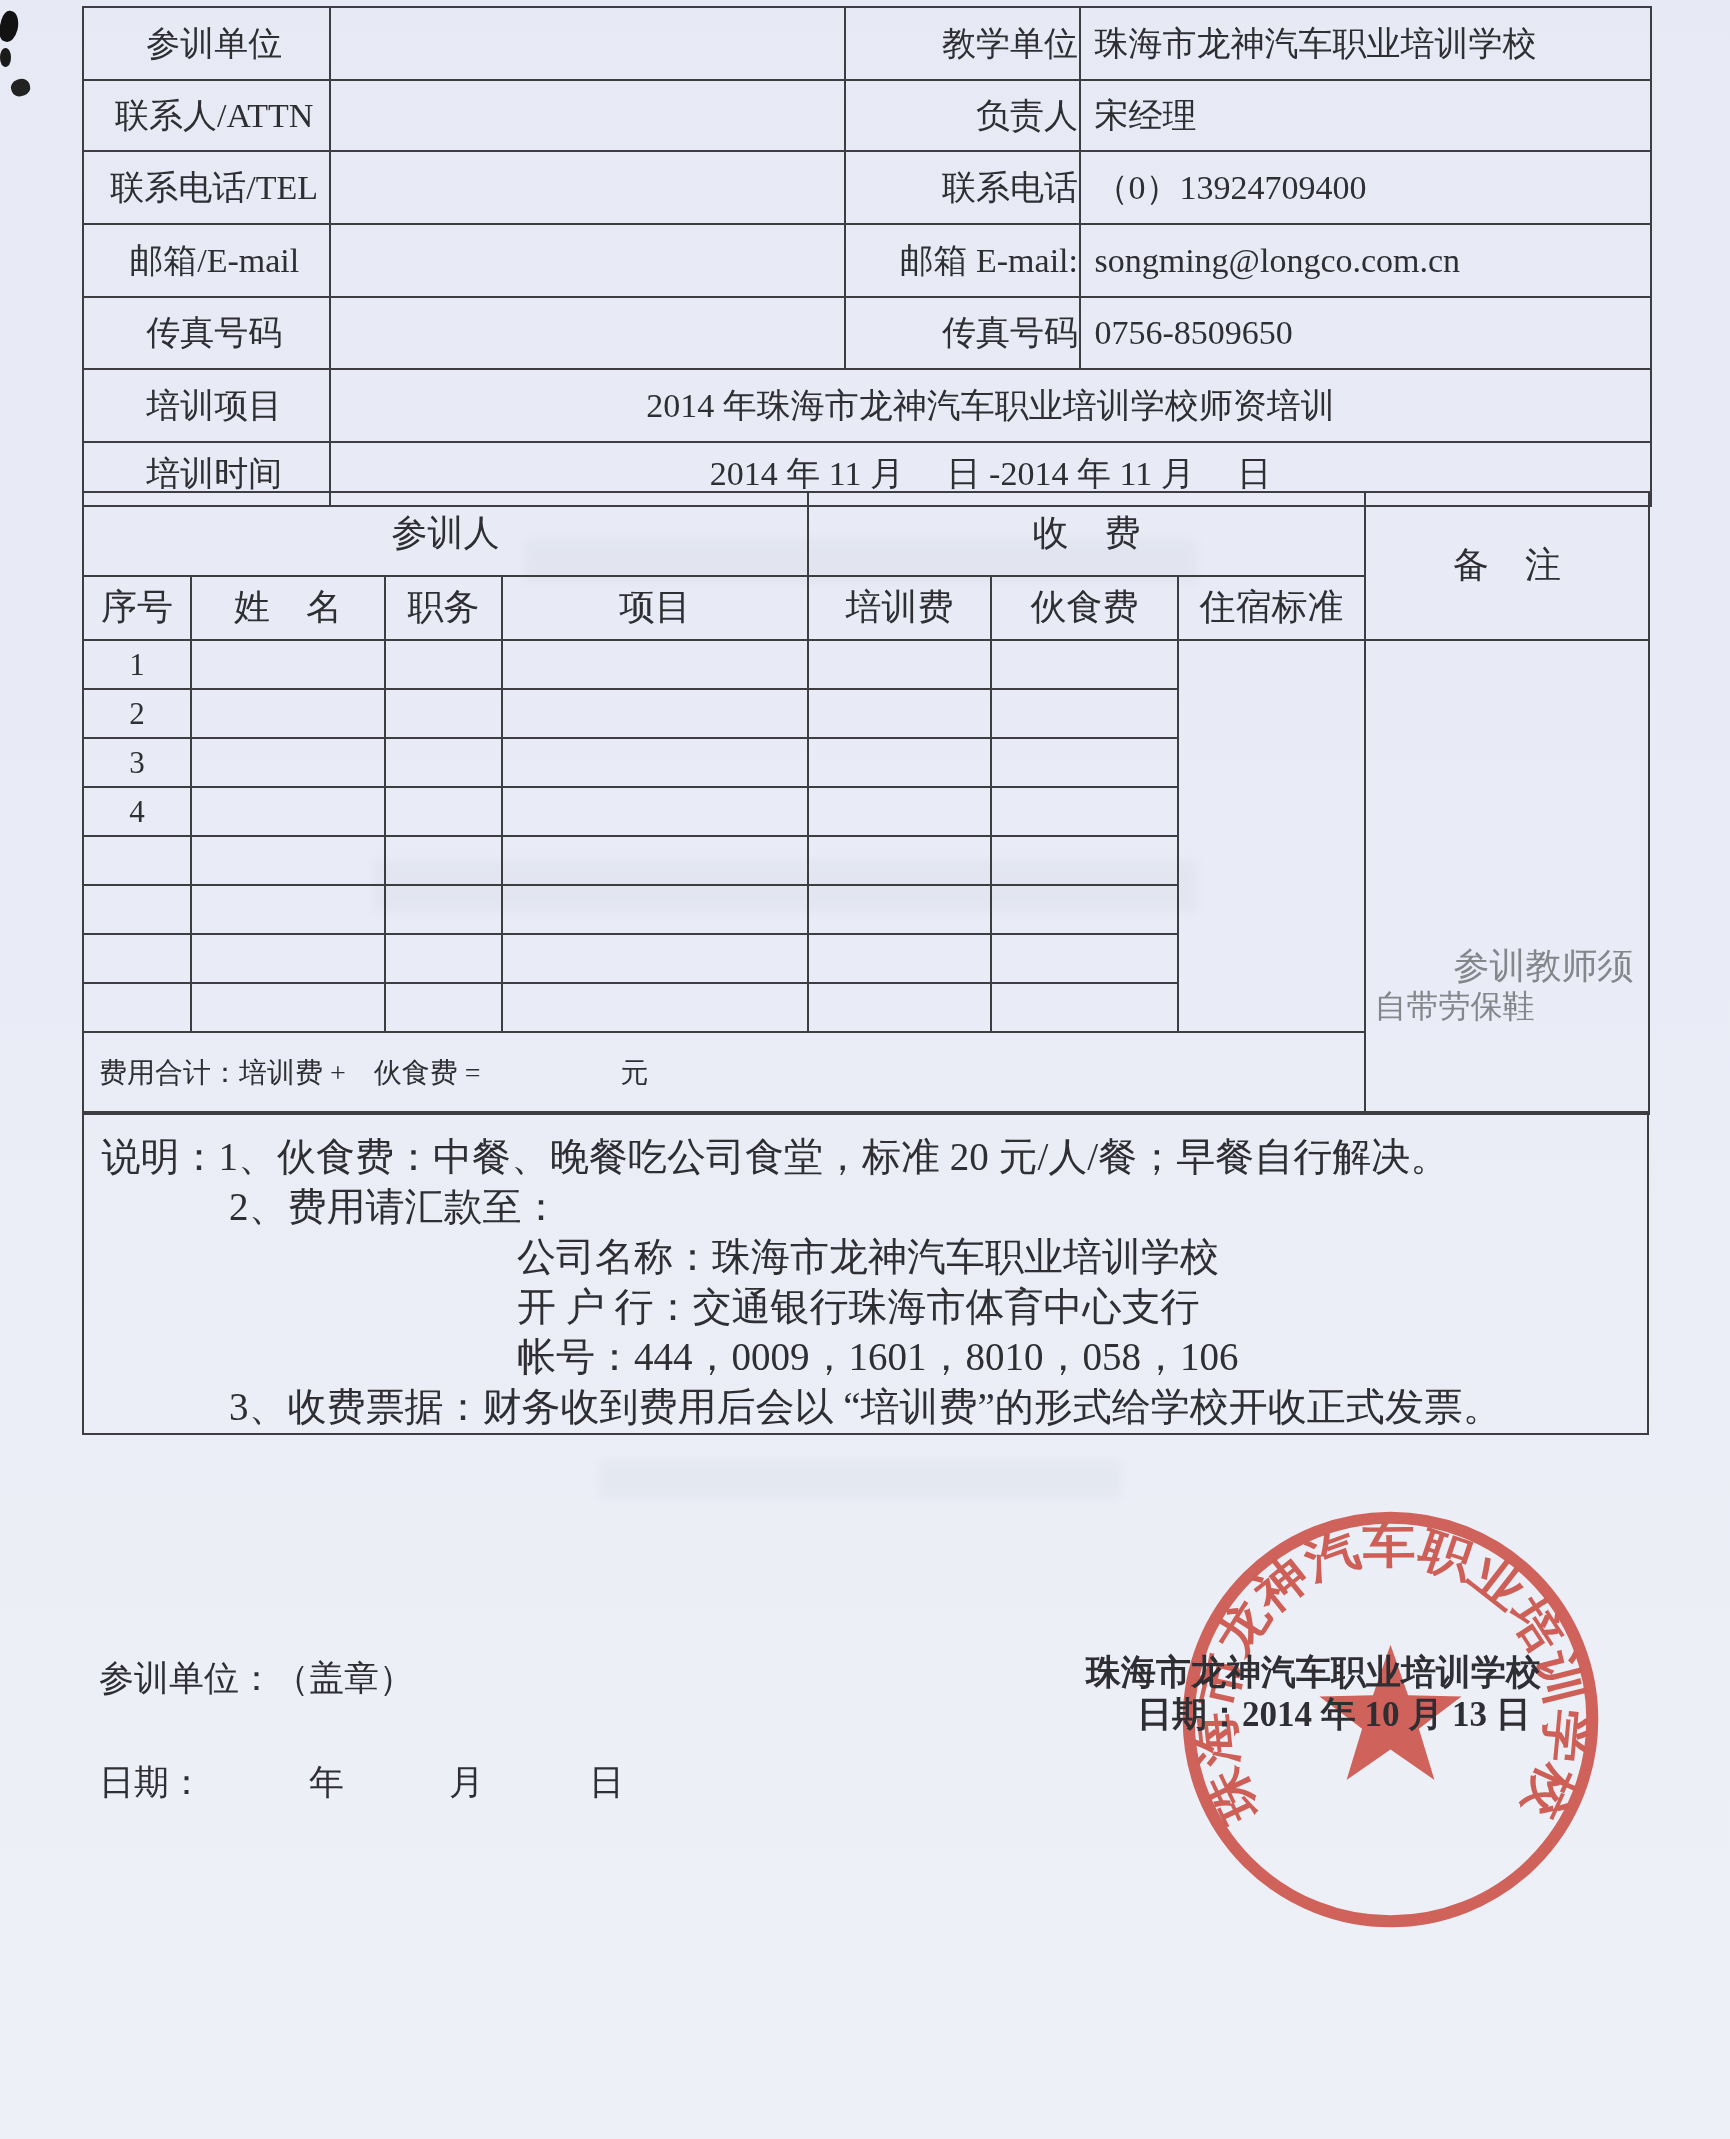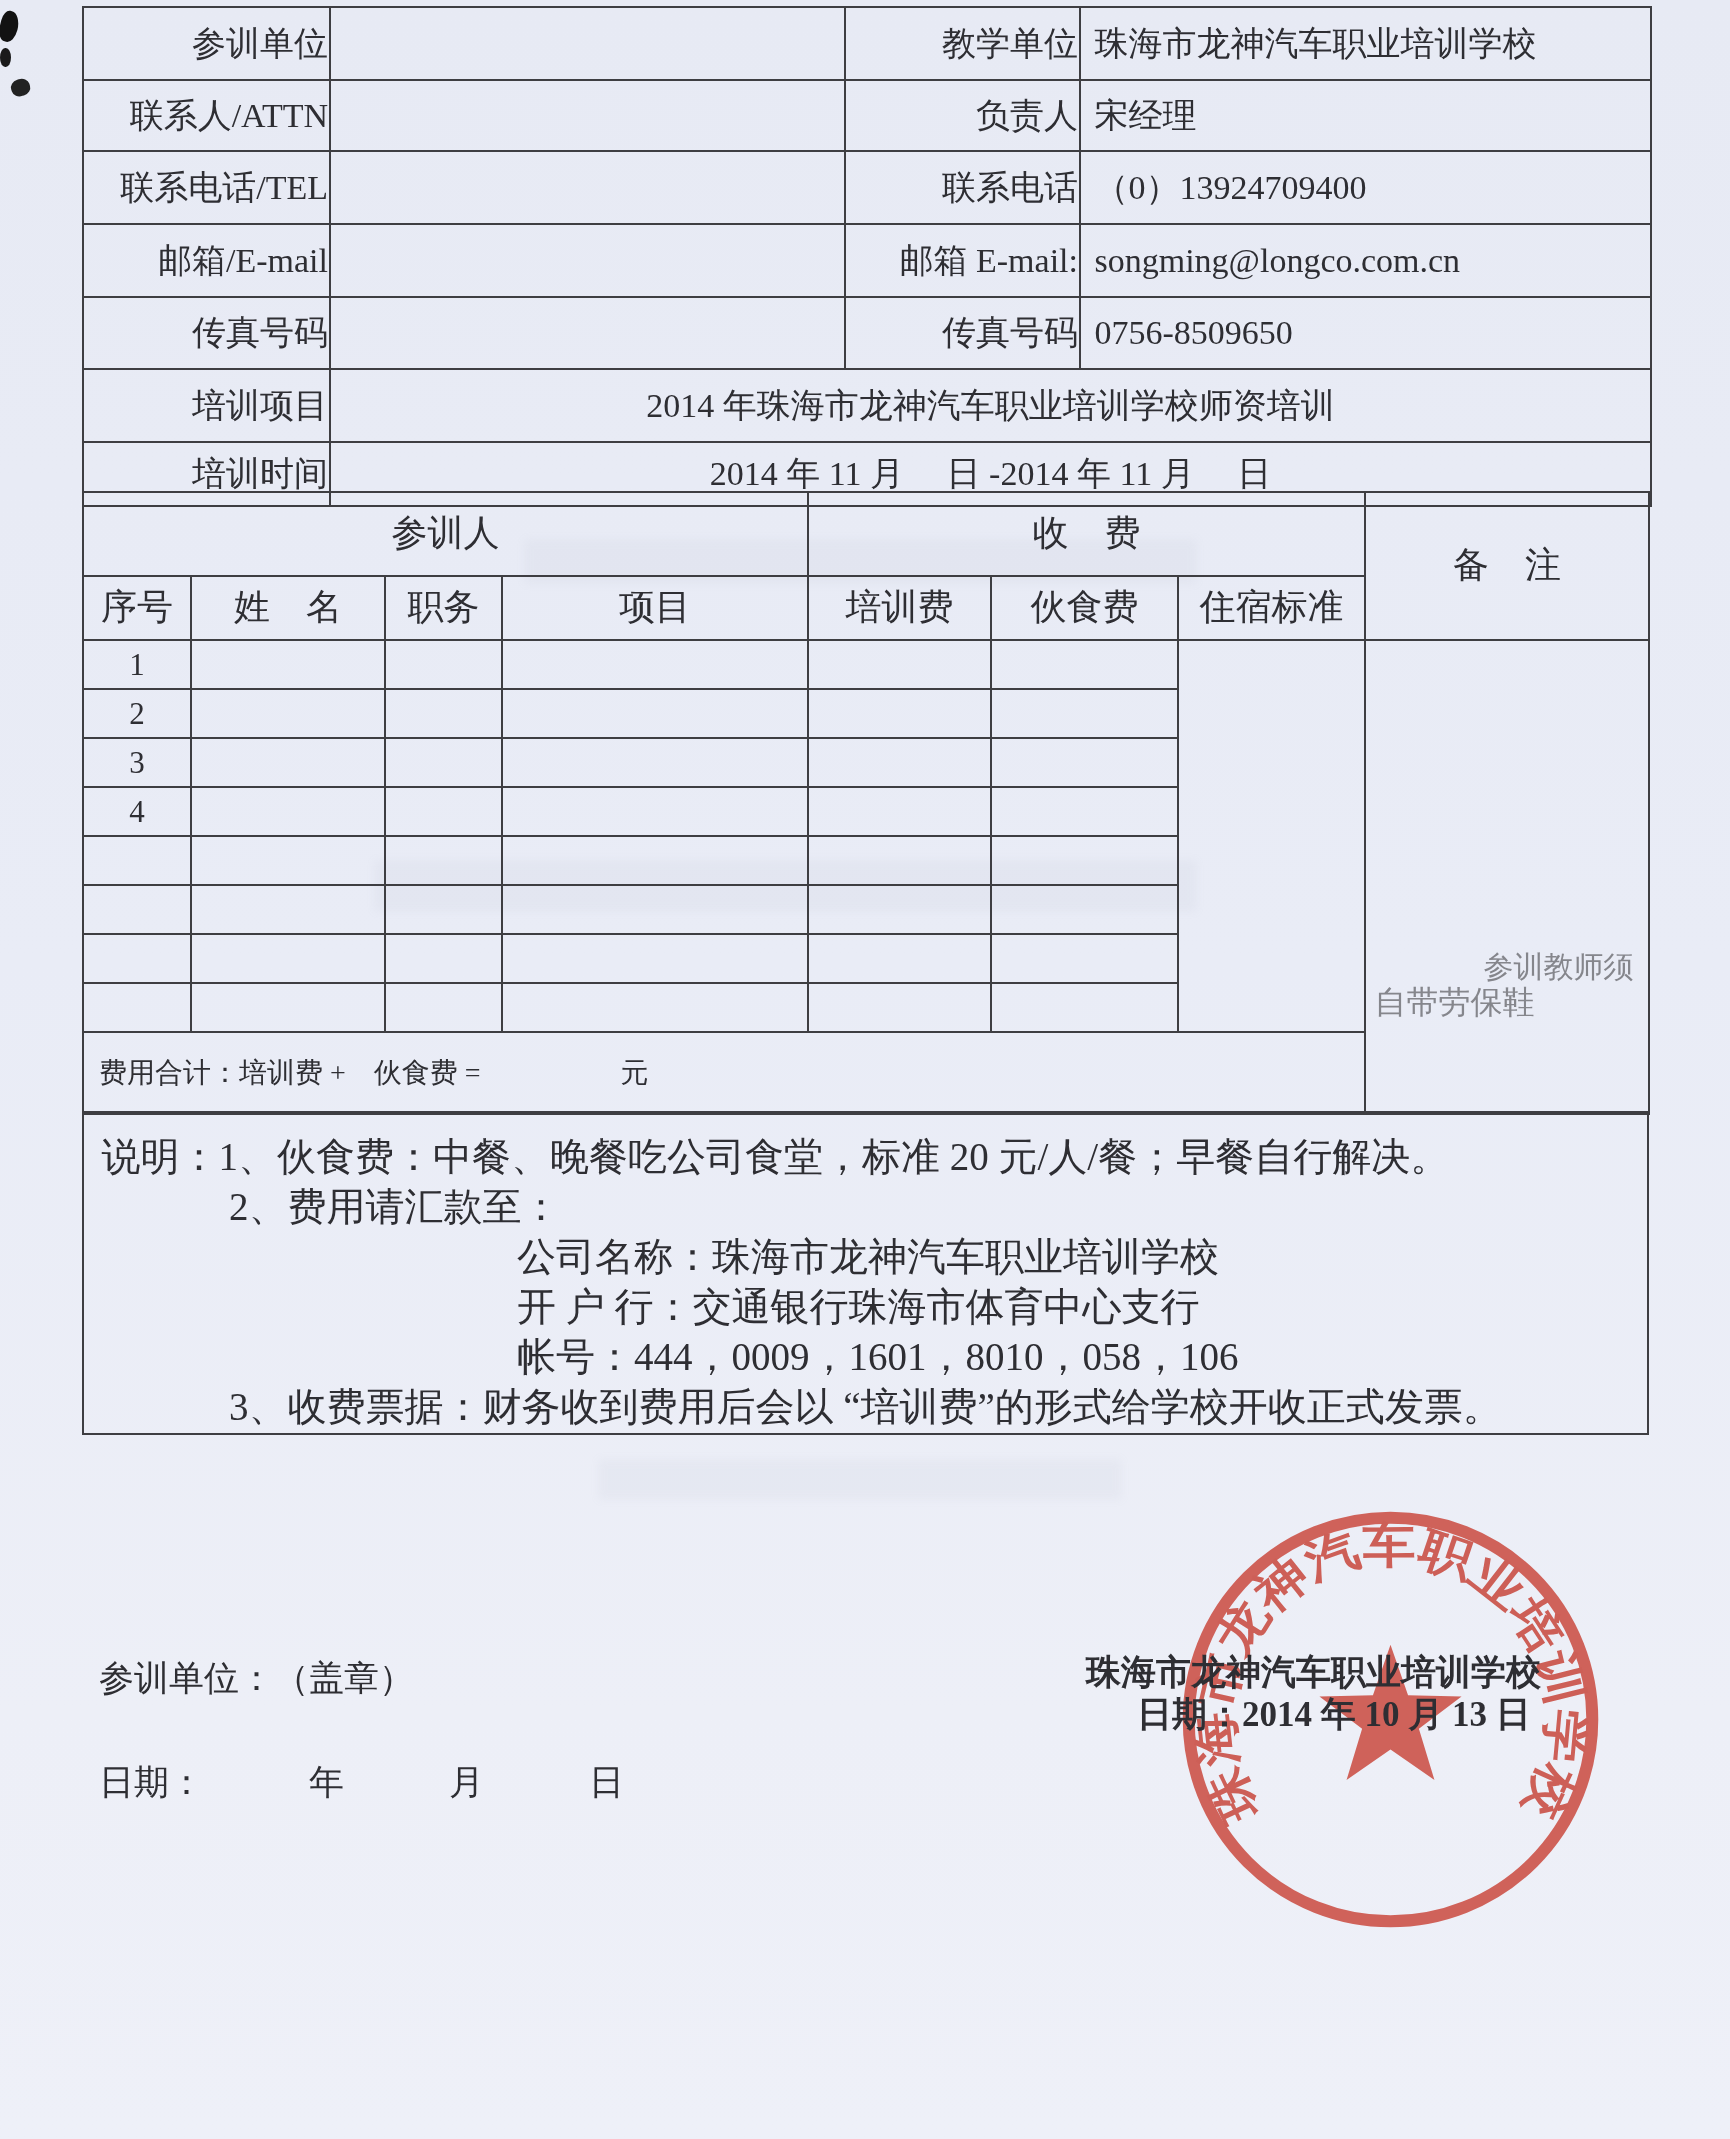--- a/index.html
+++ b/index.html
@@ -5,28 +5,28 @@
   html,body{margin:0;padding:0;}
   body{
     width:1731px;height:2140px;position:relative;overflow:hidden;
     background:linear-gradient(180deg,#e7eaf4 0%,#e9ecf6 45%,#edeff7 80%,#eef0f8 100%);
     font-family:"Liberation Serif","DejaVu Serif",serif;
     color:#2e2e33;
   }
   table{border-collapse:collapse;table-layout:fixed;position:absolute;background:transparent;}
   td{border:2.2px solid #3e3e42;vertical-align:middle;font-size:34px;line-height:1.15;
      overflow:hidden;white-space:nowrap;}
-  .lbl{padding-left:16.5px;text-align:right;}
+  .lbl{padding-left:16.5px;text-align:center;}
   .lbl2{padding-left:25.4px;text-align:right;}
   .val{padding-left:13.5px;text-align:left;}
   .ctr{text-align:center;}
   .hdr{text-align:center;font-size:36px;}
   .serial{text-align:center;font-size:31px;}
   .remark-cell{vertical-align:middle;}
-  .remark-line1{text-align:right;padding-right:13.5px;color:#85868c;font-size:30px;}
+  .remark-line1{text-align:right;padding-right:13.5px;color:#85868c;font-size:36px;}
   .remark-line2{text-align:left;padding-left:7.5px;color:#85868c;font-size:32px;}
   .total-cell{padding-left:15px;font-size:28px;}
   .notes-cell{vertical-align:top;padding-top:19.4px;font-size:39px;}
   .note-line{height:50px;line-height:50px;white-space:nowrap;}
   .ind0{padding-left:16.5px;}
   .ind1{padding-left:144px;}
   .ind2{padding-left:432px;}
   .footer-text{position:absolute;font-size:35px;white-space:nowrap;z-index:3;}
   .bold{font-weight:700;}
   .stamp-wrap{position:absolute;left:1173px;top:1502px;width:435px;height:435px;z-index:2;opacity:0.88;}

